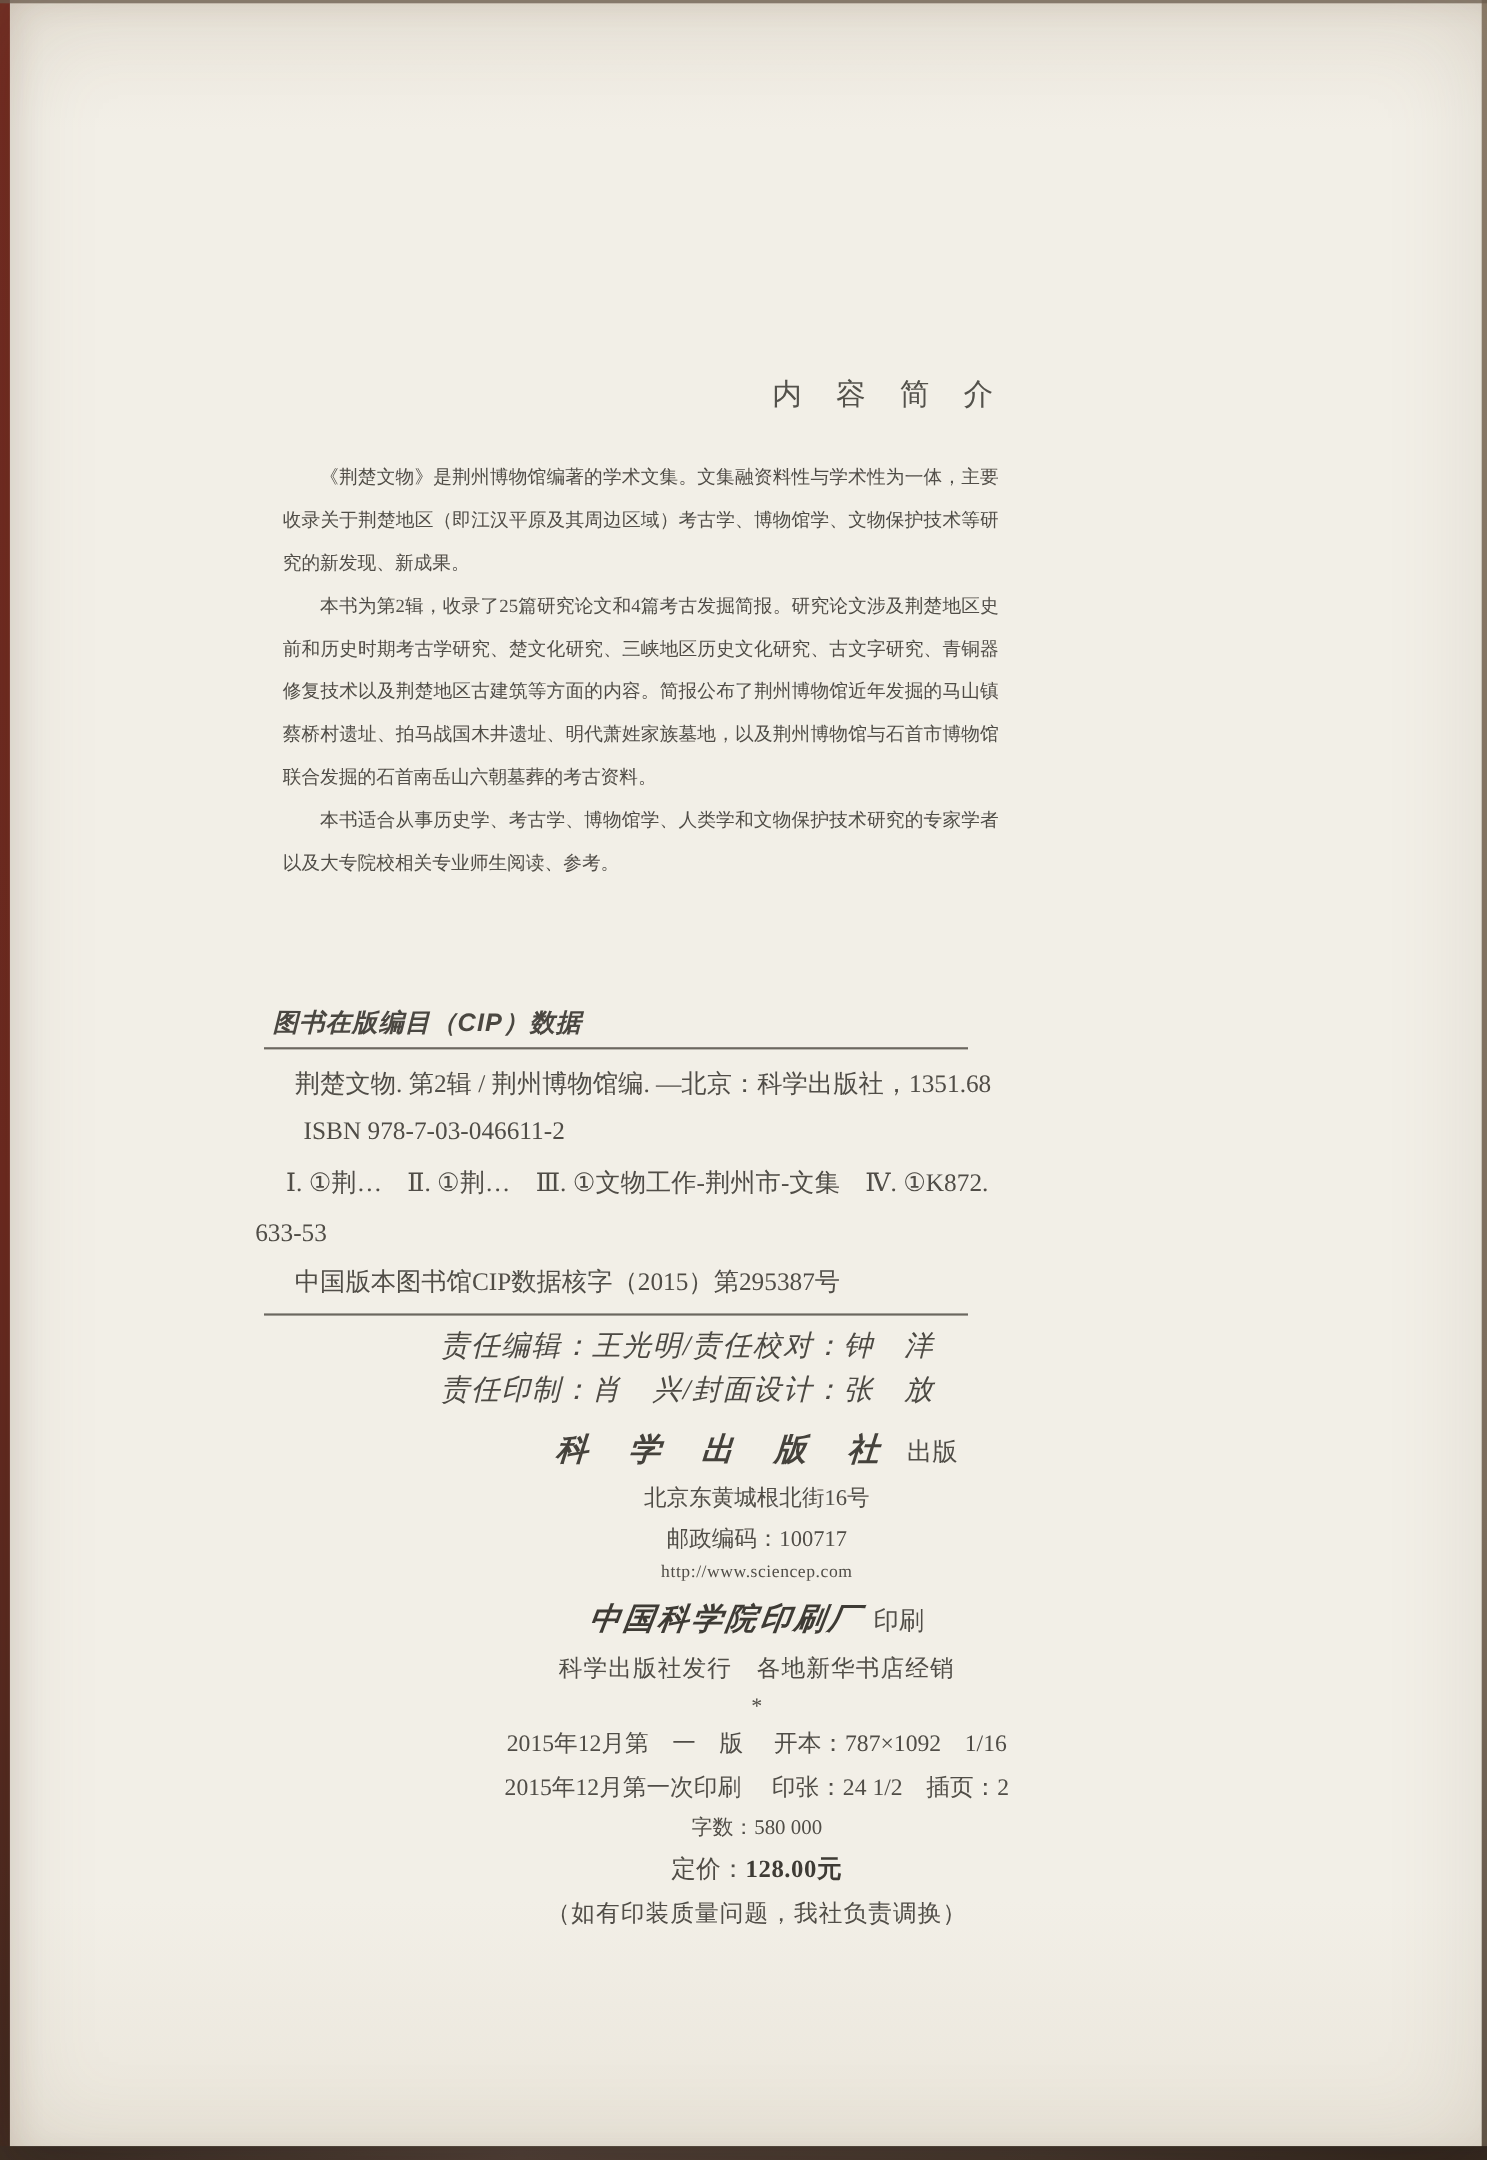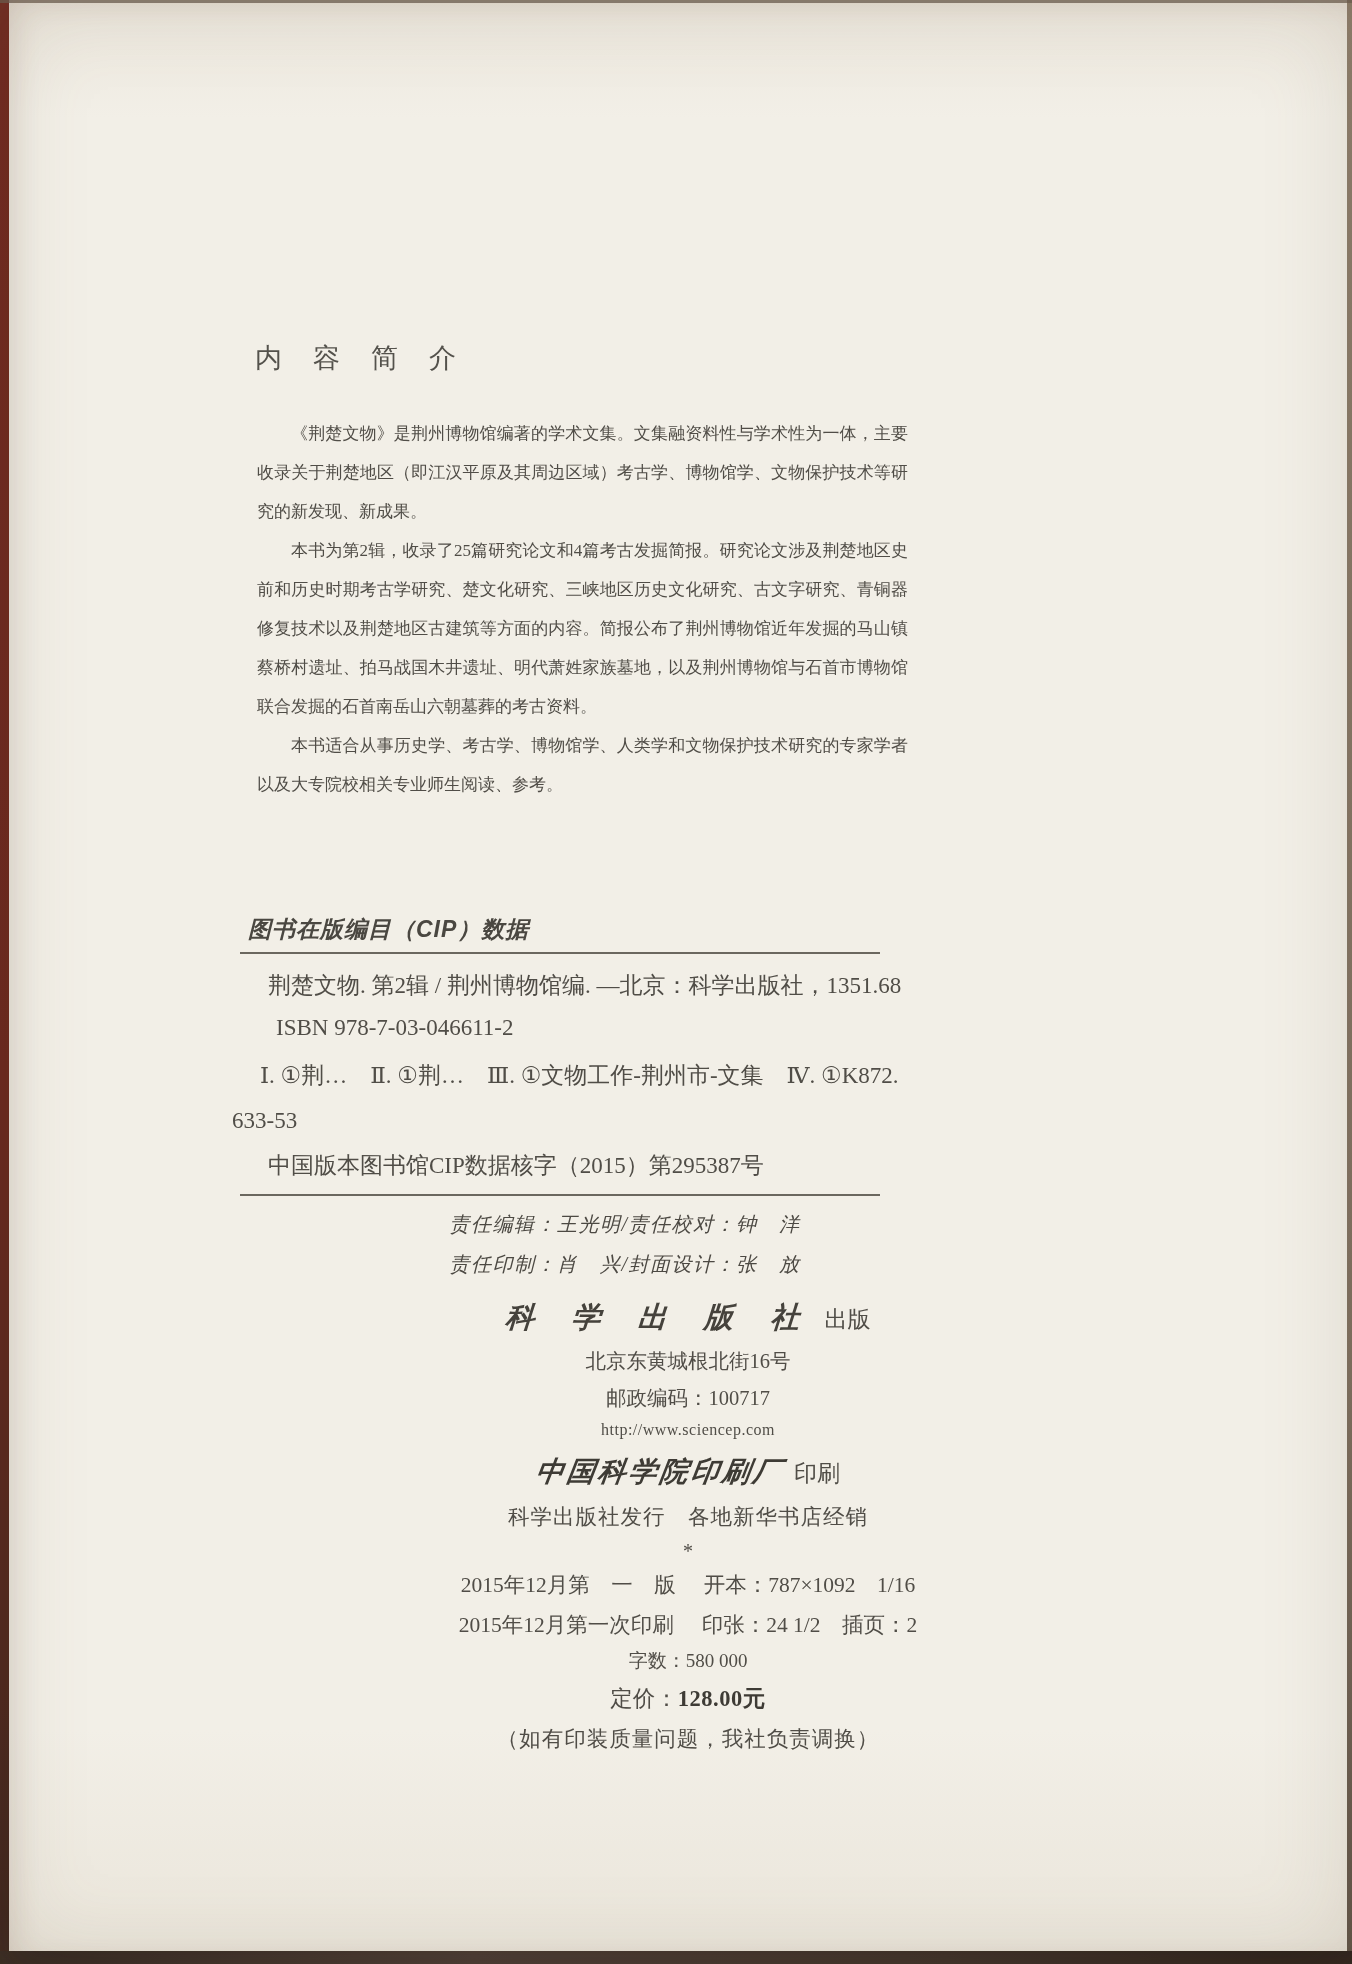--- a/index.html
+++ b/index.html
@@ -22,21 +22,21 @@
     background:linear-gradient(180deg,#71261d 0%,#6a231b 55%,#4a231b 85%,#35211a 100%);}
   .edge-right{right:0;top:0;bottom:0;width:5px;
     background:linear-gradient(180deg,#8d7e6c,#7d6f5f 70%,#5e5246);}
   .edge-top{left:0;right:0;top:0;height:3px;background:#6b5d50;opacity:.75;}
   .edge-bottom{left:0;right:0;bottom:0;height:13px;
     background:linear-gradient(90deg,#2f241d 0%,#463831 35%,#3a2e26 70%,#271d17 100%);}
 
   
   .intro-title{
     position:absolute;top:340px;left:255px;width:650px;
-    margin:0;text-align:left;
+    margin:0;text-align:right;
     font-family:"Liberation Sans","DejaVu Sans",sans-serif;
     font-size:27px;font-weight:500;color:#54524c;letter-spacing:2px;
   }
   .intro-body{
     position:absolute;top:414px;left:257px;width:651px;
     font-size:17px;line-height:39px;text-align:justify;
   }
   .intro-body p{margin:0;text-indent:2em;}
 
   
@@ -52,21 +52,21 @@
   .cip-line{position:absolute;font-size:23px;white-space:nowrap;}
   .cip-catalog{top:64px;left:36px;}
   .cip-isbn{top:109px;left:44px;}
   .cip-class1{top:154px;left:28px;}
   .cip-class2{top:202px;left:0px;}
   .cip-registry{top:244px;left:36px;}
 
   
   .credits{
     position:absolute;top:1204px;left:625px;transform:translateX(-50%);
-    text-align:center;font-style:italic;font-size:20px;color:#4c4943;
+    text-align:center;font-style:italic;font-size:26px;color:#4c4943;
     line-height:40px;white-space:nowrap;letter-spacing:1.5px;
   }
 
   
   .imprint{position:absolute;left:688px;top:0;width:0;}
   .imp{position:absolute;transform:translateX(-50%);white-space:nowrap;text-align:center;}
   .pub-line{top:1298px;}
   .logo-script{
     font-weight:bold;font-style:italic;font-size:29px;color:#45423c;
     letter-spacing:15px;transform:skewX(-4deg);display:inline-block;

